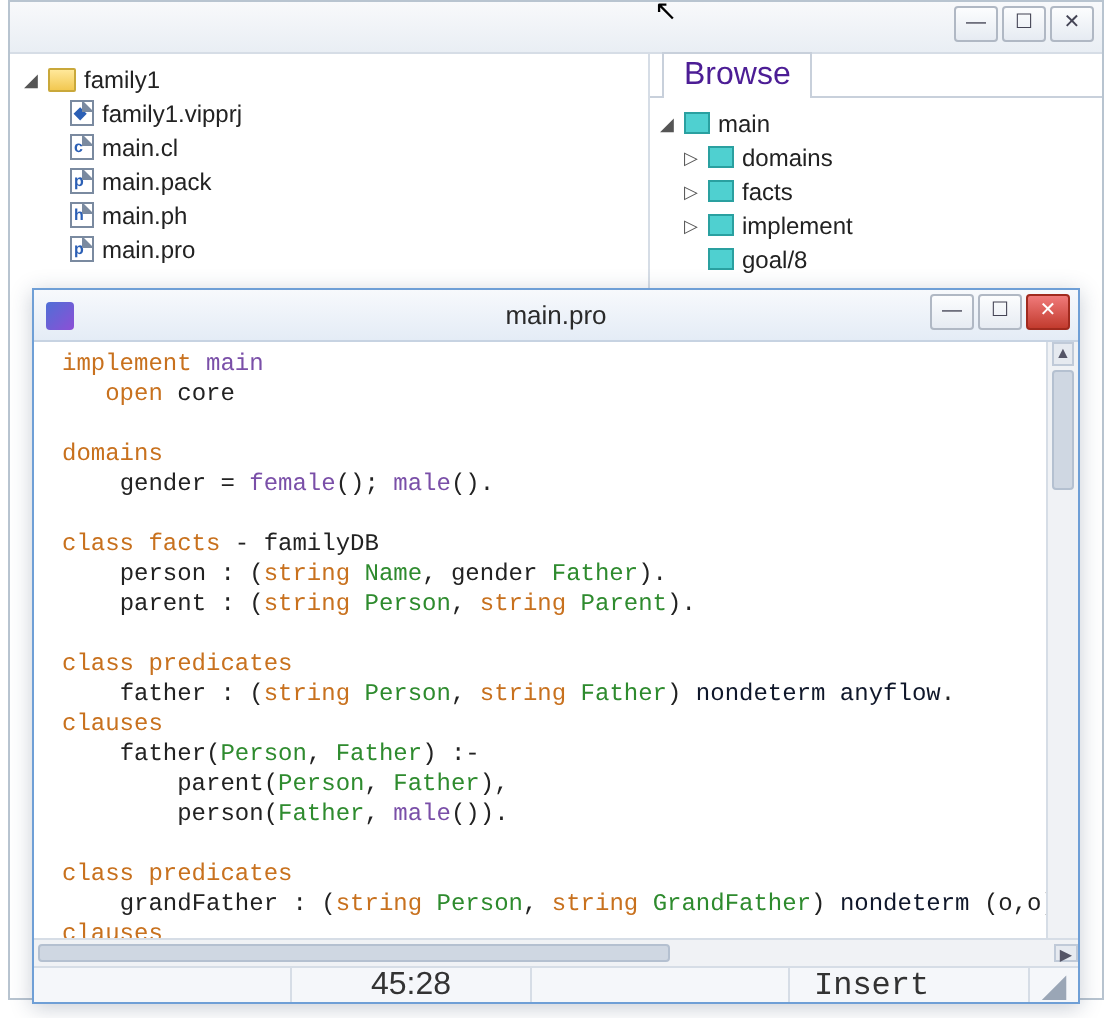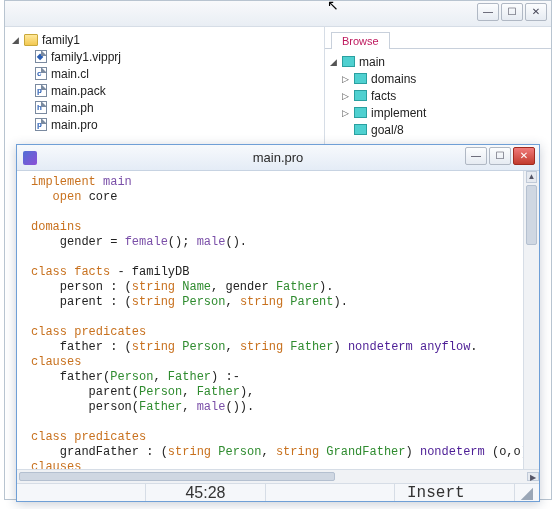--- a/index.html
+++ b/index.html
@@ -121,24 +121,24 @@
     height: 22px;
     display: flex;
     align-items: flex-end;
     padding-left: 6px;
     border-bottom: 1px solid #c8d0db;
   }
   .tab {
     border: 1px solid #c8d0db;
     border-bottom: none;
     padding: 2px 10px;
-    font-size: 11px;
+    font-size: 16px;
     margin-right: -1px;
     background: #f5f7fa;
-    color: #be185d;
+    color: #4c1d95;
     cursor: pointer;
   }
   .tab.active {
     background: #fff;
     position: relative;
     top: 1px;
   }
   .right-tree {
     padding: 4px 4px;
   }
@@ -268,21 +268,21 @@
     align-items: center;
   }
   .status-cell.wide { flex: 1; }
   .status-cell.mid { width: 120px; justify-content: center; }
   .status-cell.ins { width: 120px; font-family: Liberation Mono, monospace; }
   .status-cell.grip { width: 18px; border-right: none; justify-content: center; color: #9aa6b6; }
   
   .kw { color: #c8711e; }
   .id-green { color: #2e8b2e; margin-top: 40px; }
   .id-purple { color: #7a4fa8; }
-  .modedk { color: #4c1d95; }
+  .modedk { color: #0f172a; }
   .cursor-arrow {
     position: absolute;
     left: 322px;
     top: -4px;
     font-size: 14px;
     color: #000;
     pointer-events: none;
   }
 </style>
 </head>

